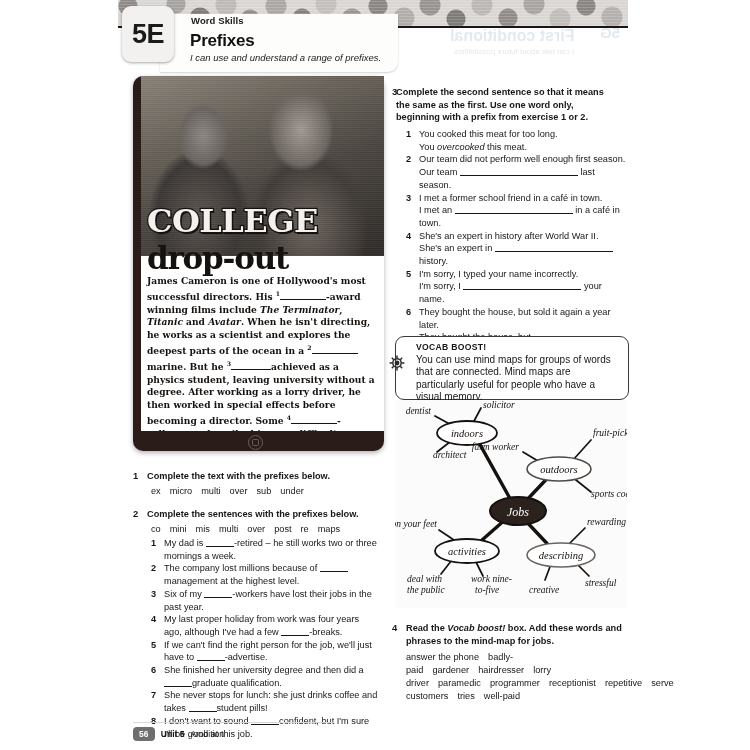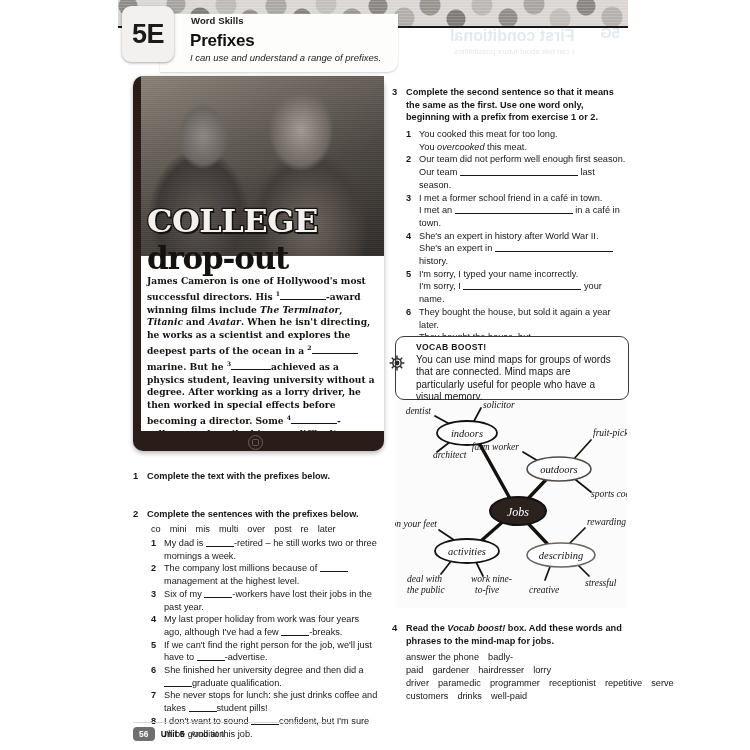--- a/index.html
+++ b/index.html
@@ -231,39 +231,42 @@
       <div class="hl-dropout">drop-out</div>
       <div class="article">
         <span>James Cameron is one of Hollywood's most successful directors. His </span><sup>1</sup><span class="gapline"></span><span>-award winning films include </span><i>The Terminator</i><span>, </span><i>Titanic</i><span> and </span><i>Avatar</i><span>. When he isn't directing, he works as a scientist and explores the deepest parts of the ocean in a </span><sup>2</sup><span class="gapline"></span><span>marine. But he </span><sup>3</sup><span class="gapline sm"></span><span>achieved as a physics student, leaving university without a degree. After working as a lorry driver, he then worked in special effects before becoming a director. Some </span><sup>4</sup><span class="gapline"></span><span>-colleagues describe him as a difficult person to work with. However, others say that he is just a perfectionist who tries to </span>
       </div>
     </div>
     <div class="home-btn"></div>
   </div>
 
   <div class="ex-num" style="left:133px;top:470px;">1</div>
   <div class="ex ex-head" style="left:147px;top:470px;width:232px;">Complete the text with the prefixes below.</div>
+  <div class="wordbank" style="position:absolute;left:151px;top:485px;width:230px;">
+    <span>ex</span><span>micro</span><span>multi</span><span>over</span><span>sub</span><span>under</span>
+  </div>
 
   <div class="ex-num" style="left:133px;top:508px;">2</div>
   <div class="ex ex-head" style="left:147px;top:508px;width:232px;">Complete the sentences with the prefixes below.</div>
   <div class="wordbank" style="position:absolute;left:151px;top:523px;width:232px;">
-    <span>co</span><span>mini</span><span>mis</span><span>multi</span><span>over</span><span>post</span><span>re</span><span>later</span>
+    <span>co</span><span>mini</span><span>mis</span><span>multi</span><span>over</span><span>post</span><span>re</span><span>maps</span>
   </div>
   <ul class="sub-list" style="position:absolute;left:151px;top:537px;width:228px;">
     <li><span class="n">1</span><span>My dad is </span><span class="blank"></span><span>-retired – he still works two or three mornings a week.</span></li>
     <li><span class="n">2</span><span>The company lost millions because of </span><span class="blank"></span><span>management at the highest level.</span></li>
     <li><span class="n">3</span><span>Six of my </span><span class="blank"></span><span>-workers have lost their jobs in the past year.</span></li>
     <li><span class="n">4</span><span>My last proper holiday from work was four years ago, although I've had a few </span><span class="blank"></span><span>-breaks.</span></li>
     <li><span class="n">5</span><span>If we can't find the right person for the job, we'll just have to </span><span class="blank"></span><span>-advertise.</span></li>
     <li><span class="n">6</span><span>She finished her university degree and then did a </span><span class="blank"></span><span>graduate qualification.</span></li>
     <li><span class="n">7</span><span>She never stops for lunch: she just drinks coffee and takes </span><span class="blank"></span><span>student pills!</span></li>
     <li><span class="n">8</span><span>I don't want to sound </span><span class="blank"></span><span>confident, but I'm sure I'll be good at this job.</span></li>
   </ul>
 
   <div class="ex-num" style="left:392px;top:86px;">3</div>
-  <div class="ex ex-head" style="left:406px;top:86px;width:222px;">Complete the second sentence so that it means the same as the first. Use one word only, beginning with a prefix from exercise 1 or 2.</div>
+  <div class="ex ex-head" style="left:396px;top:86px;width:222px;">Complete the second sentence so that it means the same as the first. Use one word only, beginning with a prefix from exercise 1 or 2.</div>
   <ul class="sub-list" style="position:absolute;left:406px;top:128px;width:222px;">
     <li><span class="n">1</span><span>You cooked this meat for too long.</span><br><span>You </span><span class="it">overcooked</span><span> this meat.</span></li>
     <li><span class="n">2</span><span>Our team did not perform well enough first season.</span><br><span>Our team </span><span class="blank xlong"></span><span> last season.</span></li>
     <li><span class="n">3</span><span>I met a former school friend in a café in town.</span><br><span>I met an </span><span class="blank xlong"></span><span> in a café in town.</span></li>
     <li><span class="n">4</span><span>She's an expert in history after World War II.</span><br><span>She's an expert in </span><span class="blank xlong"></span><span> history.</span></li>
     <li><span class="n">5</span><span>I'm sorry, I typed your name incorrectly.</span><br><span>I'm sorry, I </span><span class="blank xlong"></span><span> your name.</span></li>
     <li><span class="n">6</span><span>They bought the house, but sold it again a year later.</span><br><span>They bought the house, but </span><span class="blank xlong"></span><span> it a year later.</span></li>
     <li><span class="n">7</span><span>Ben Stiller wrote </span><span class="it">Zoolander</span><span> with two other writers.</span><br><span>Ben Stiller and two other writers </span><span class="blank xlong"></span><br><span class="it">Zoolander.</span></li>
   </ul>
 
@@ -338,21 +341,21 @@
       <text class="mm-label" x="80" y="193" font-size="9.5" fill="#15110f" text-anchor="start">to-five</text>
       <text class="mm-label" x="192" y="125" font-size="9.5" fill="#15110f" text-anchor="start">rewarding</text>
       <text class="mm-label" x="190" y="186" font-size="9.5" fill="#15110f" text-anchor="start">stressful</text>
       <text class="mm-label" x="134" y="193" font-size="9.5" fill="#15110f" text-anchor="start">creative</text>
     </svg>
   </div>
 
   <div class="ex-num" style="left:392px;top:622px;">4</div>
   <div class="ex ex-head" style="left:406px;top:622px;width:222px;"><span>Read the </span><span class="it">Vocab boost!</span><span> box. Add these words and phrases to the mind-map for jobs.</span></div>
   <div class="wordbank" style="position:absolute;left:406px;top:651px;width:224px;">
-    <span>answer the phone</span><span>badly-paid</span><span>gardener</span><span>hairdresser</span><span>lorry driver</span><span>paramedic</span><span>programmer</span><span>receptionist</span><span>repetitive</span><span>serve customers</span><span>drinks</span><span>well-paid</span>
+    <span>answer the phone</span><span>badly-paid</span><span>gardener</span><span>hairdresser</span><span>lorry driver</span><span>paramedic</span><span>programmer</span><span>receptionist</span><span>repetitive</span><span>serve customers</span><span>tries</span><span>well-paid</span>
   </div>
 
   <div class="divider-line"></div>
   <div class="footer">
     <div class="pagebadge">56</div>
     <div class="footer-unit">Unit 5</div>
     <div class="footer-topic">Ambition</div>
   </div>
 
 </div>

